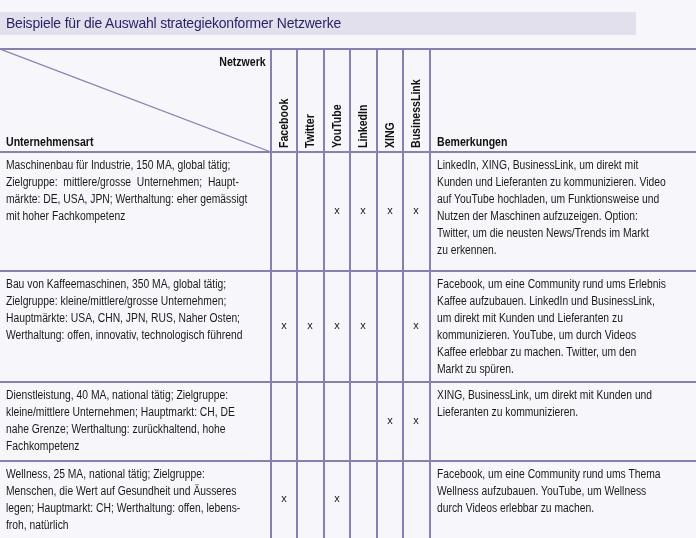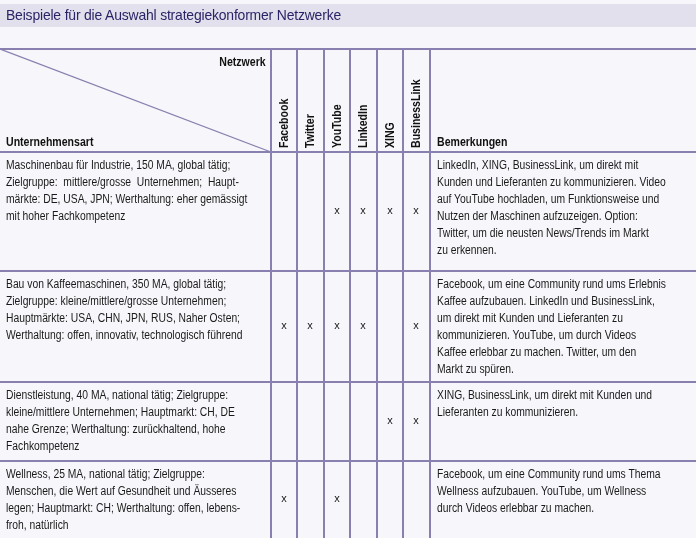--- a/index.html
+++ b/index.html
@@ -4,22 +4,23 @@
 <style>
   html, body { margin: 0; padding: 0; }
   body {
     width: 696px; height: 538px; overflow: hidden;
     background: #f7f7fb;
     font-family: "Liberation Sans Narrow", "Liberation Sans", sans-serif;
     color: #1a1a1a;
     position: relative;
   }
   .title-bar {
-    position: absolute; left: 0; top: 4px; width: 696px; height: 23px;
+    position: absolute; left: 0; top: 12px; width: 592px; height: 23px;
     background: #e1e0ec;
+    padding-left: 44px;
   }
   .title-text {
     position: absolute; left: 6px; top: 2px;
     font-family: "Liberation Sans", sans-serif;
     font-size: 15px; color: #2a2466;
     letter-spacing: -0.2px;
     transform: scaleX(0.93); transform-origin: left center;
     white-space: nowrap;
   }
   .hline { position: absolute; height: 2px; background: #8a80b0; left: 0; width: 696px; }

